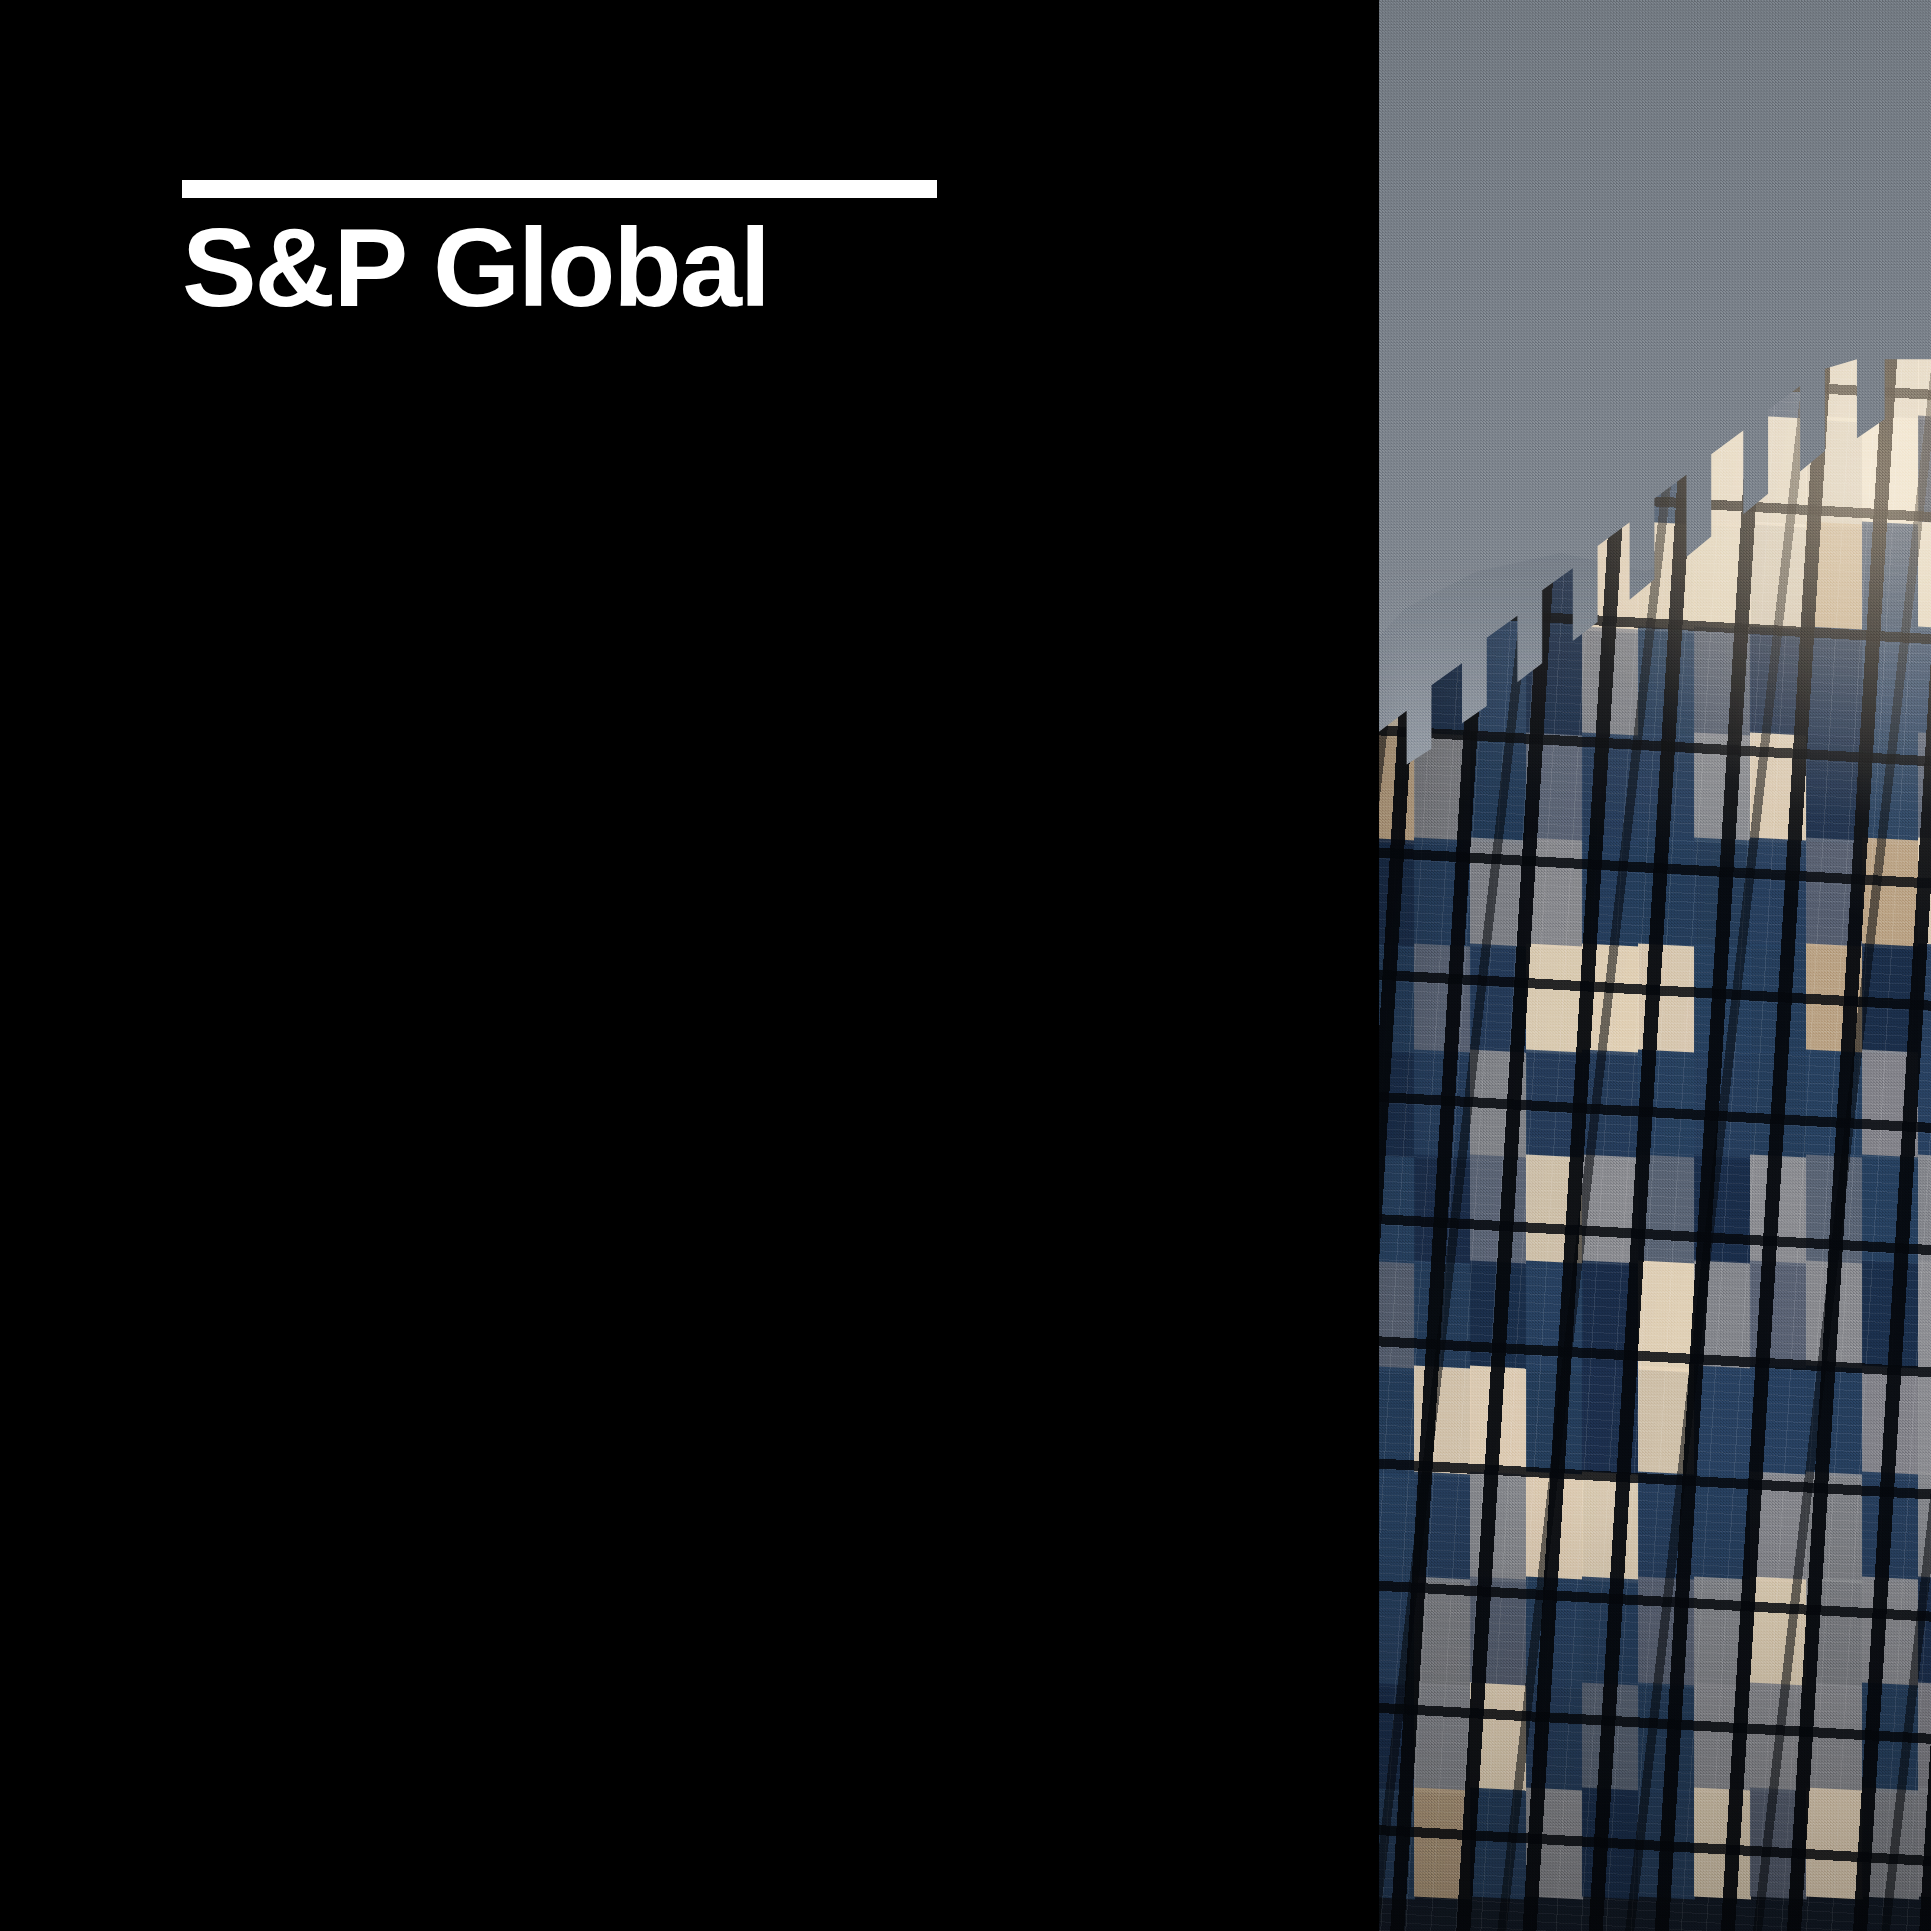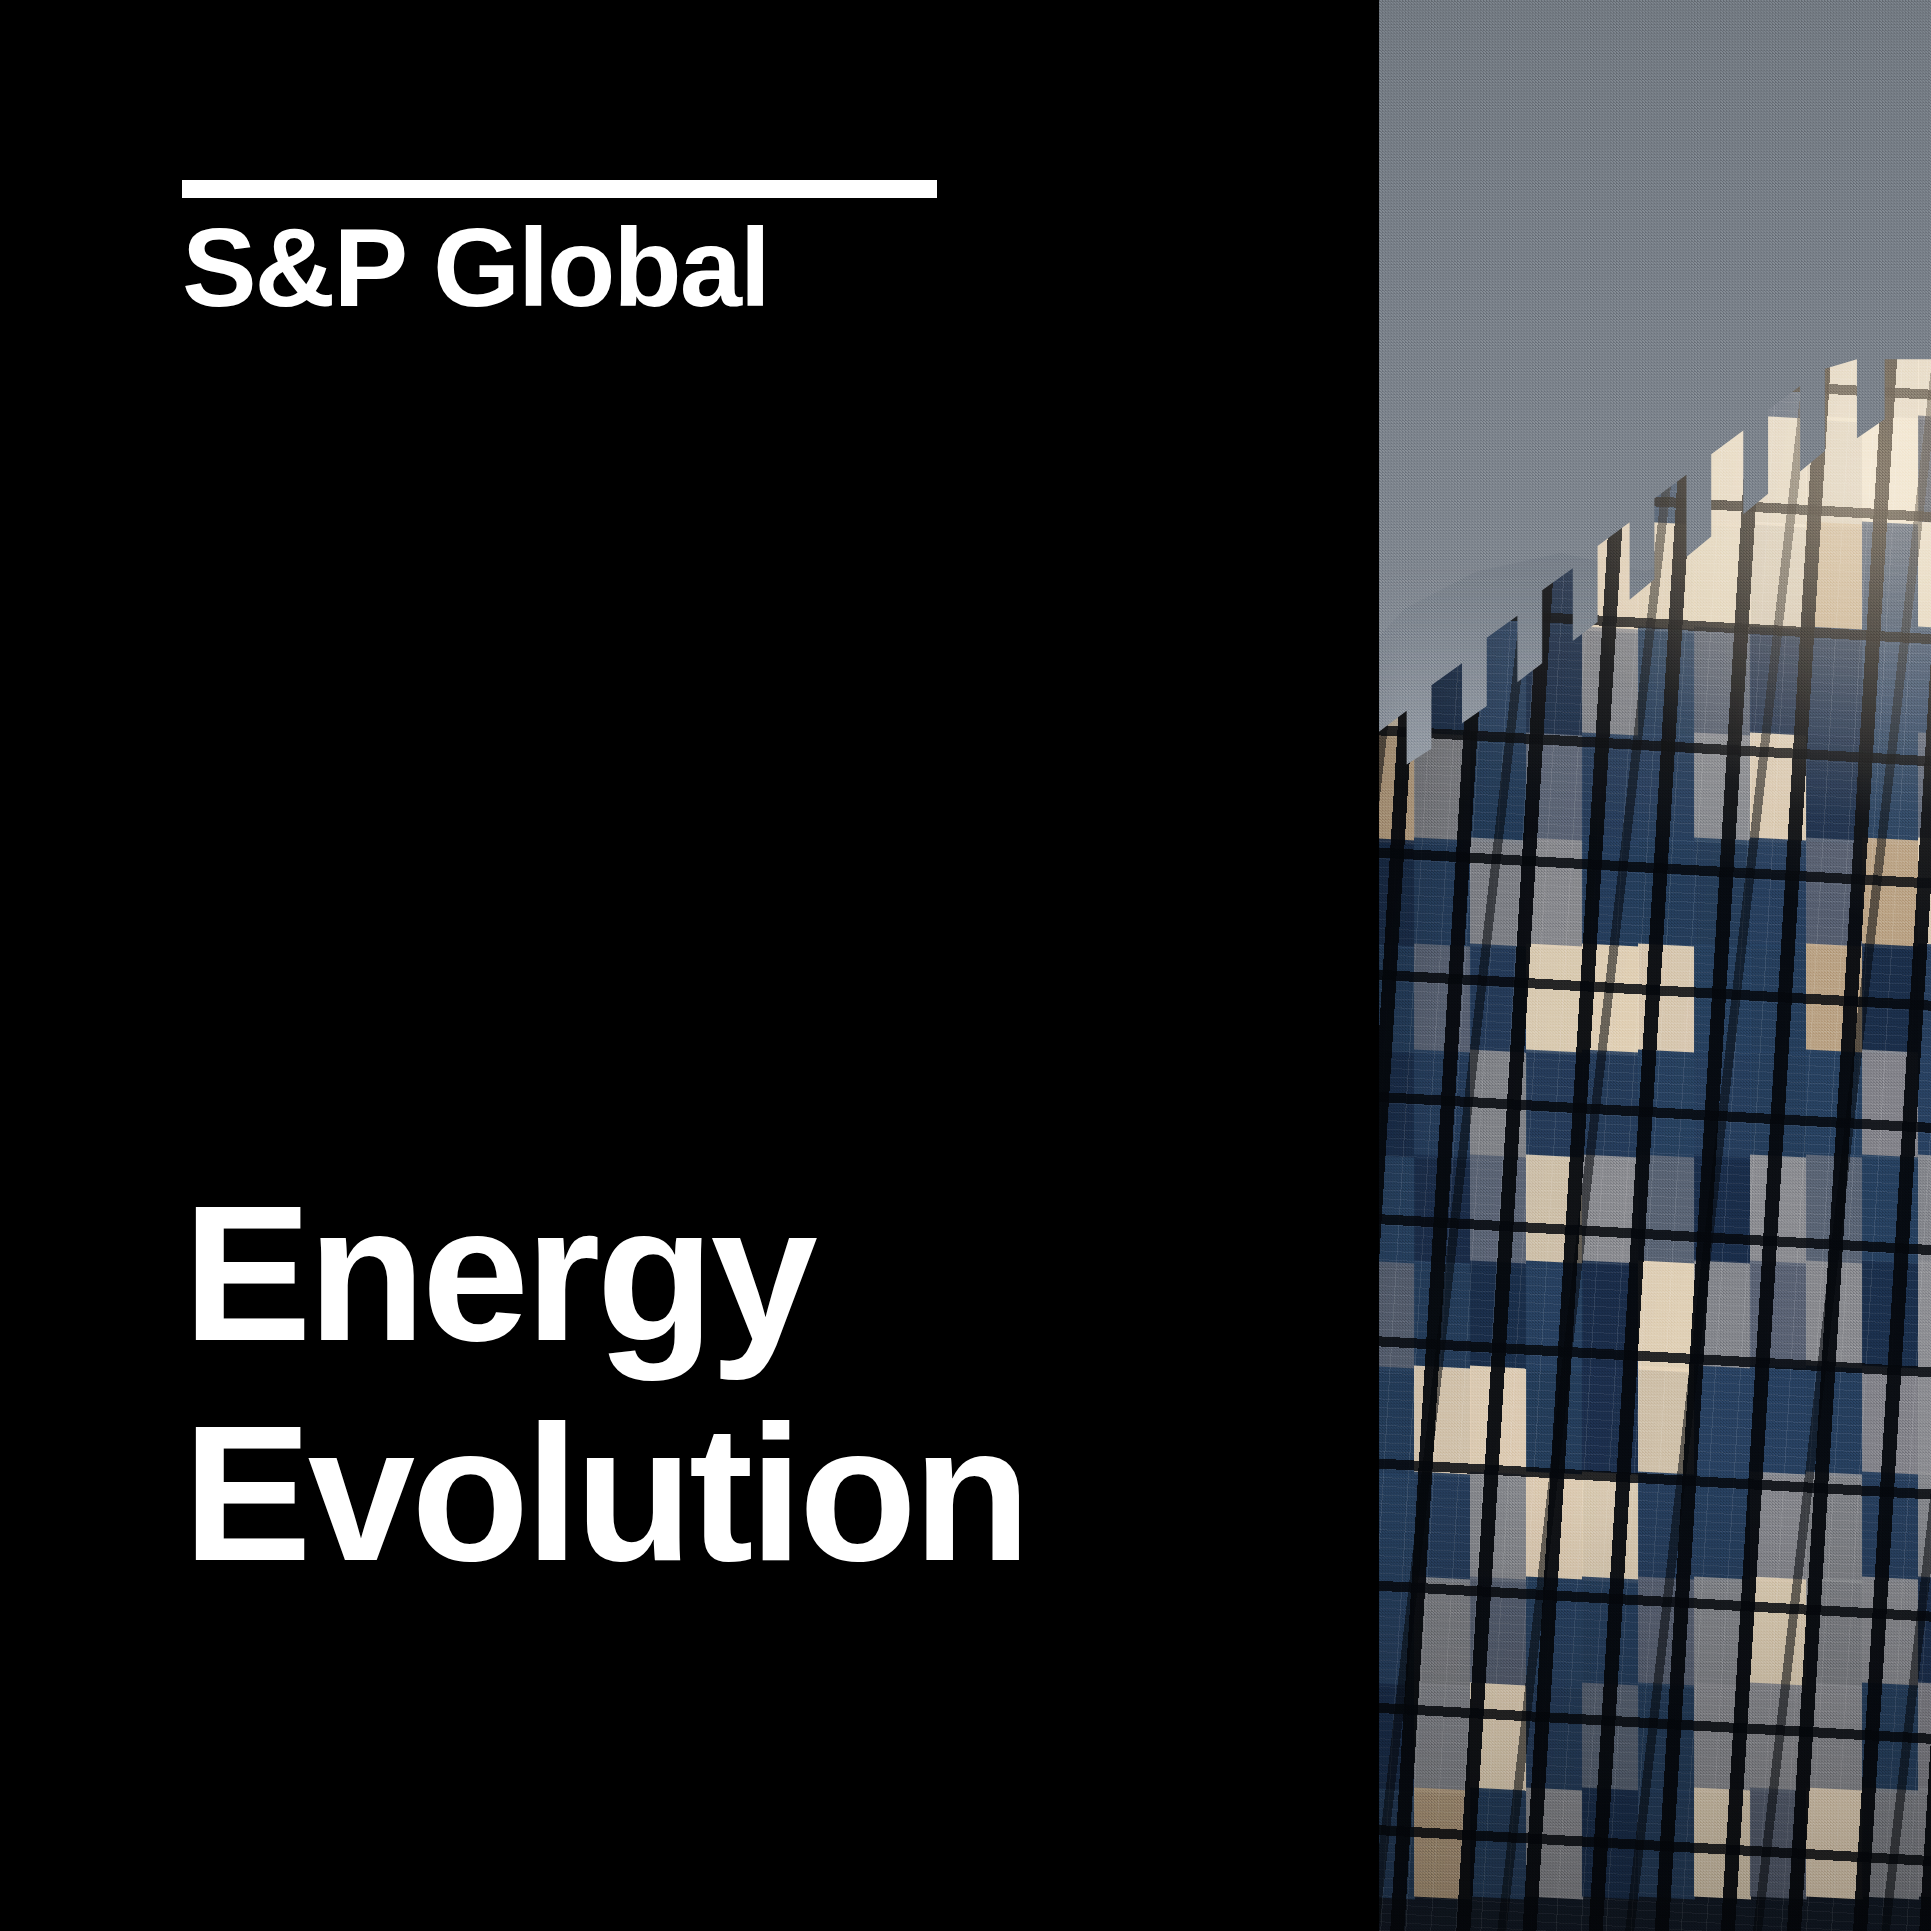--- a/index.html
+++ b/index.html
@@ -489,21 +489,17 @@
     <div class="grain"></div>
   </div>
 
   <div class="left-panel">
 
     <div class="brand">
       <div class="brand-rule"></div>
       <span class="brand-name">S&amp;P Global</span>
     </div>
 
-    <div class="show-title">
-      <span class="show-title-line">Energy</span>
-      <span class="show-title-line">Evolution</span>
-    </div>
 
   </div>
 
 </div>
 
 
 </body></html>

